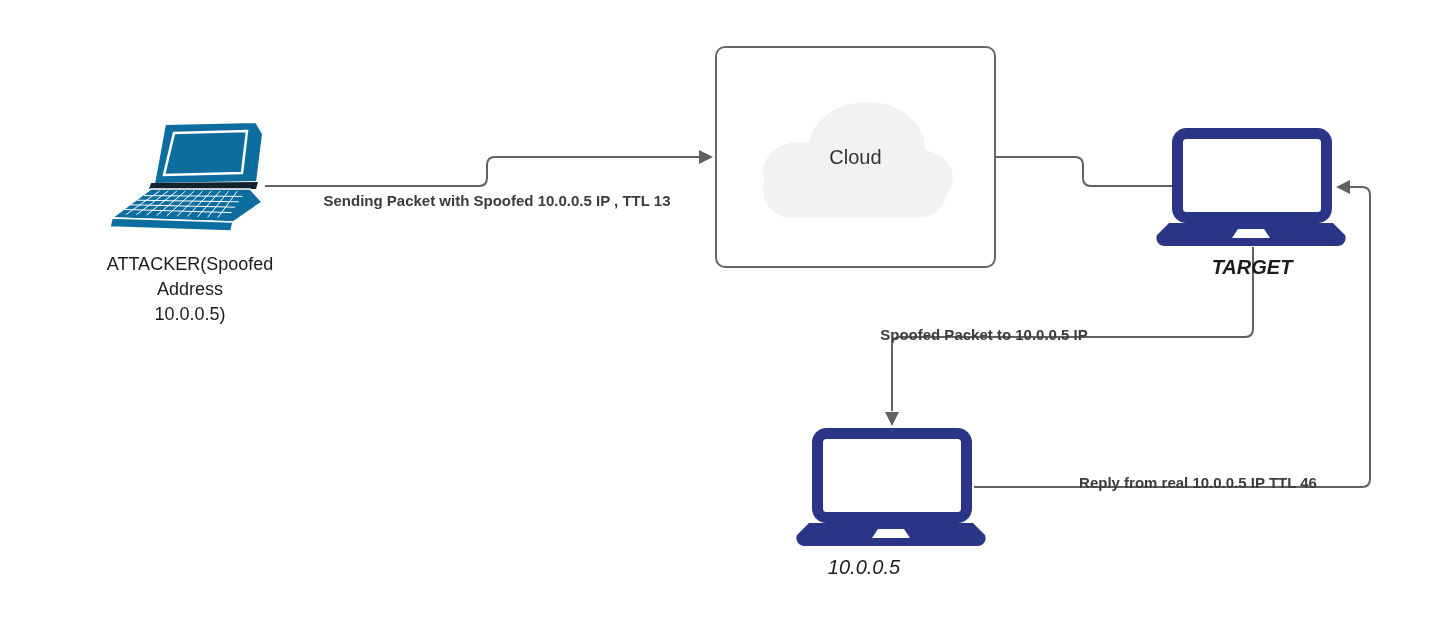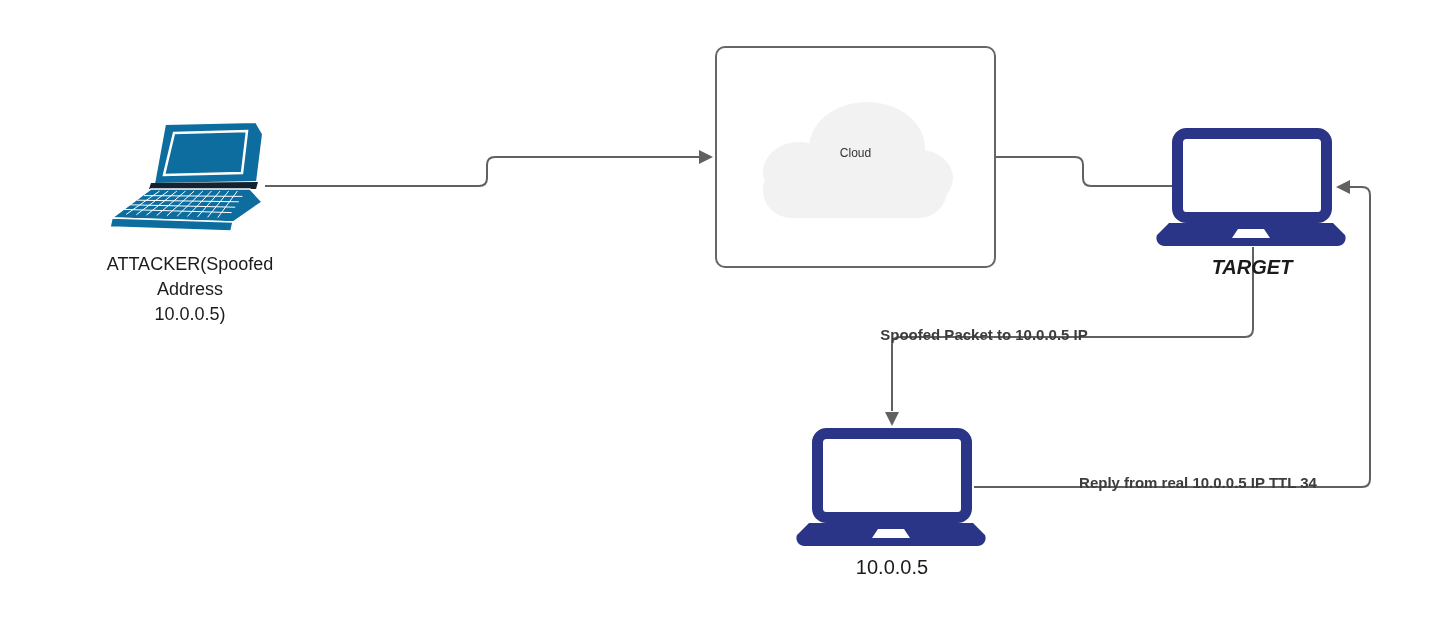--- a/index.html
+++ b/index.html
@@ -56,21 +56,21 @@
   }
   .cloud-shape {
     position: absolute;
     left: 38px; top: 52px;
   }
   .cloud-label {
     position: absolute;
     left: 0; top: 98px;
     width: 100%;
     text-align: center;
-    font-size: 12px;
+    font-size: 20px;
     color: #333333;
   }
 </style>
 </head>
 <body>
 
 <div id="canvas">
 
   <svg id="wires" width="1449" height="622" viewBox="0 0 1449 622">
     <g fill="none" stroke="#616161" stroke-width="2">
@@ -138,20 +138,21 @@
     <path d="M14,95 H178 L190,107 A8,8 0 0 1 182,118 H10 A8,8 0 0 1 2,107 Z" fill="#2b3587"></path>
     <path d="M83,101 H109 L115,110 H77 Z" fill="#ffffff"></path>
   </svg>
 
   <div class="label attacker-label" style="left:190px; top:252px;">ATTACKER(Spoofed
 Address
 10.0.0.5)</div>
 
   <div class="label node-label target-label" style="left:1252px; top:256px;">TARGET</div>
 
-  <div class="label node-label" style="left:892px; top:556px;">10.0.0.5</div>
+  <div class="label node-label" style="left:864px; top:556px;font-style:italic;">10.0.0.5</div>
 
+  <div class="label edge-label" style="left:497px; top:192px;">Sending Packet with Spoofed 10.0.0.5 IP , TTL 13</div>
 
   <div class="label edge-label" style="left:984px; top:326px;">Spoofed Packet to 10.0.0.5 IP</div>
 
-  <div class="label edge-label" style="left:1198px; top:474px;">Reply from real 10.0.0.5 IP TTL 34</div>
+  <div class="label edge-label" style="left:1198px; top:474px;">Reply from real 10.0.0.5 IP TTL 46</div>
 
 </div>
 
 </body></html>

